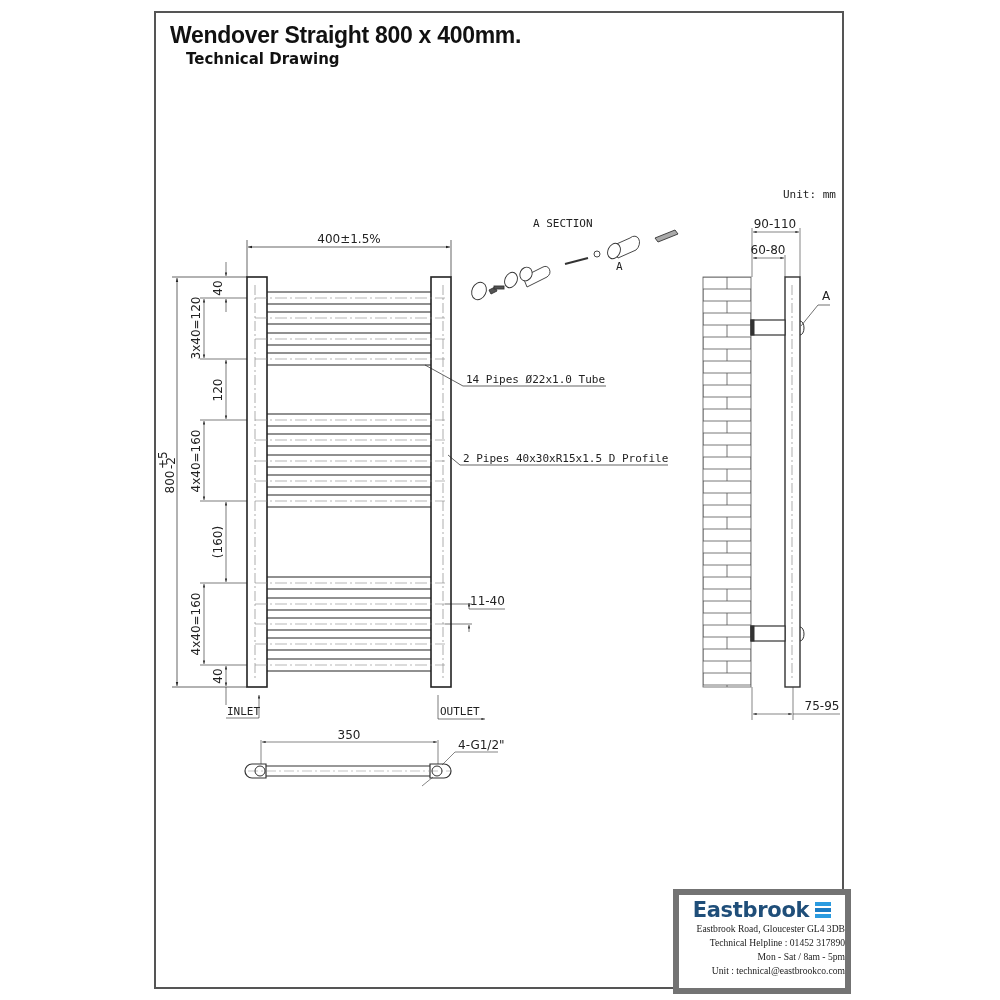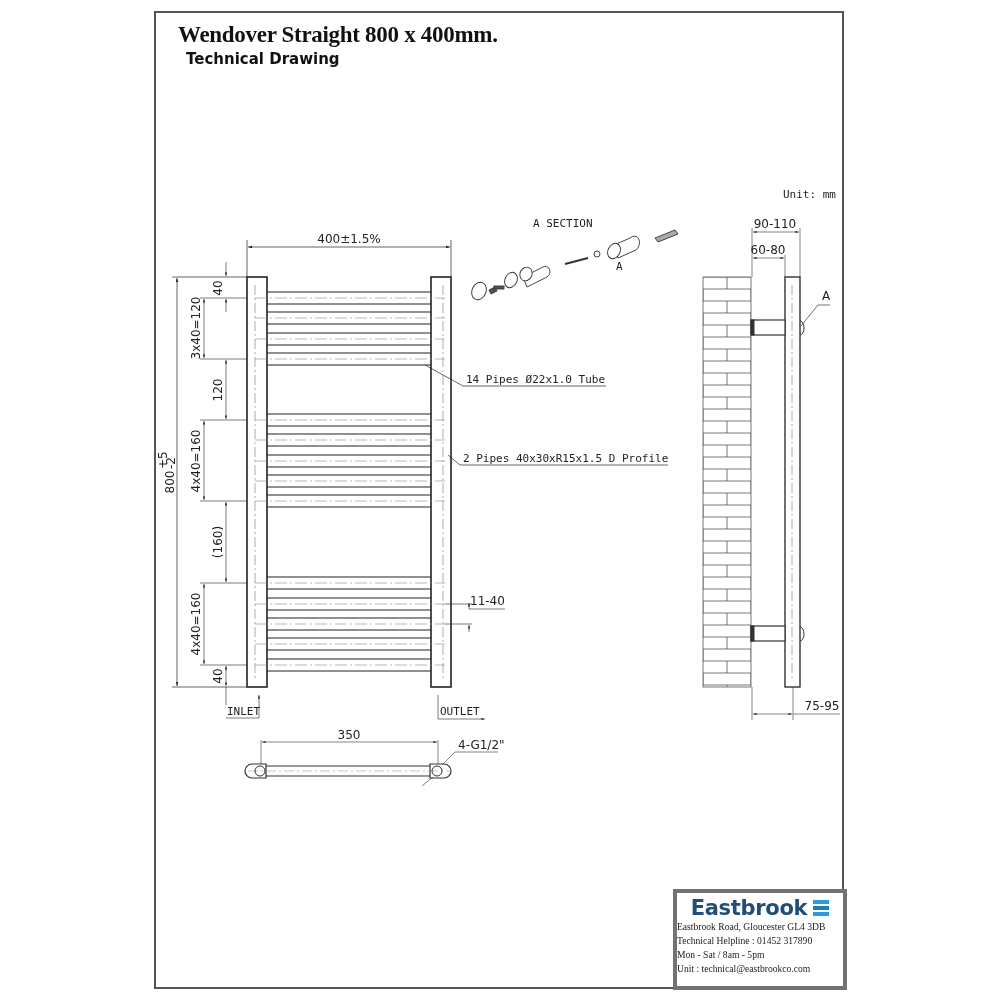--- a/index.html
+++ b/index.html
@@ -1,23 +1,23 @@
 <!DOCTYPE html>
 <html><head>
 <meta charset="utf-8">
 <style>
   html, body { margin: 0; padding: 0; background: #ffffff; }
   body { width: 1000px; height: 1000px; position: relative; overflow: hidden; font-family: "DejaVu Sans", sans-serif; }
   .sheet { position: absolute; left: 154px; top: 11px; width: 690px; height: 978px; border: 2px solid #555; box-sizing: border-box; background: #fff; }
-  .title { position: absolute; left: 178px; top: 22px; font-family: Liberation Serif, serif; font-weight: bold; font-size: 23px; color: #111; letter-spacing: -0.3px; }
+  .title { position: absolute; left: 170px; top: 22px; font-family: Liberation Sans, sans-serif; font-weight: bold; font-size: 23px; color: #111; letter-spacing: -0.3px; }
   .subtitle { position: absolute; left: 186px; top: 50px; font-family: "DejaVu Sans", sans-serif; font-weight: bold; font-size: 15px; color: #111; }
   svg.drawing { position: absolute; left: 0; top: 0; }
   .cad { font-family: "DejaVu Sans Mono", monospace; font-size: 11px; fill: #222; }
   .dim { font-family: "DejaVu Sans", sans-serif; font-size: 12px; fill: #222; }
-  .logo-box { position: absolute; left: 673px; top: 889px; width: 166px; height: 93px; border: 4px solid #737373; background: #fff; text-align: left; }
+  .logo-box { position: absolute; left: 673px; top: 889px; width: 166px; height: 93px; border: 6px solid #737373; background: #fff; text-align: right; }
   .logo-row { display: flex; align-items: center; justify-content: center; margin-top: 3px; }
   .brand { font-family: "DejaVu Sans", sans-serif; font-weight: bold; font-size: 21px; color: #1f4e79; letter-spacing: -0.3px; }
   .brand-icon { display: inline-flex; flex-direction: column; margin-left: 6px; gap: 2px; }
   .brand-icon span { display: block; width: 16px; height: 4px; background: #2b9be0; }
   .brand-icon span:nth-child(2) { background: #1c7cc4; }
   .addr { font-family: Liberation Serif, serif; font-size: 9.6px; color: #222; line-height: 14px; }
 </style>
 </head>
 <body>
 

